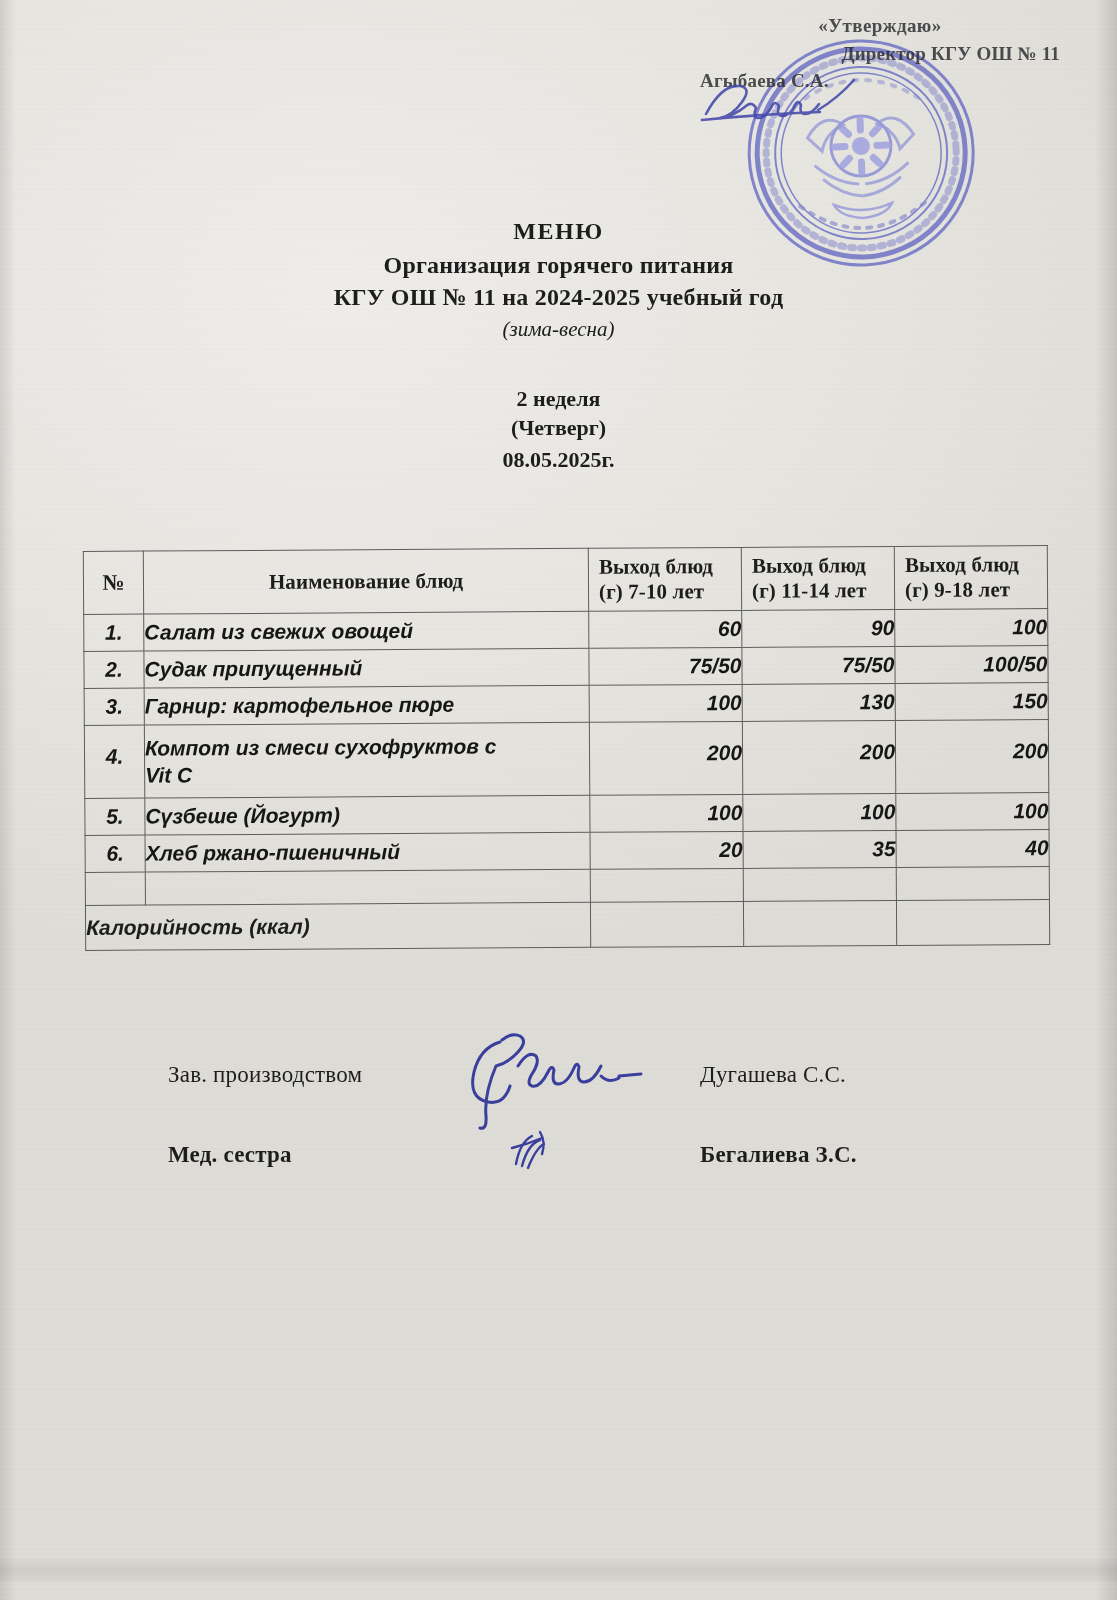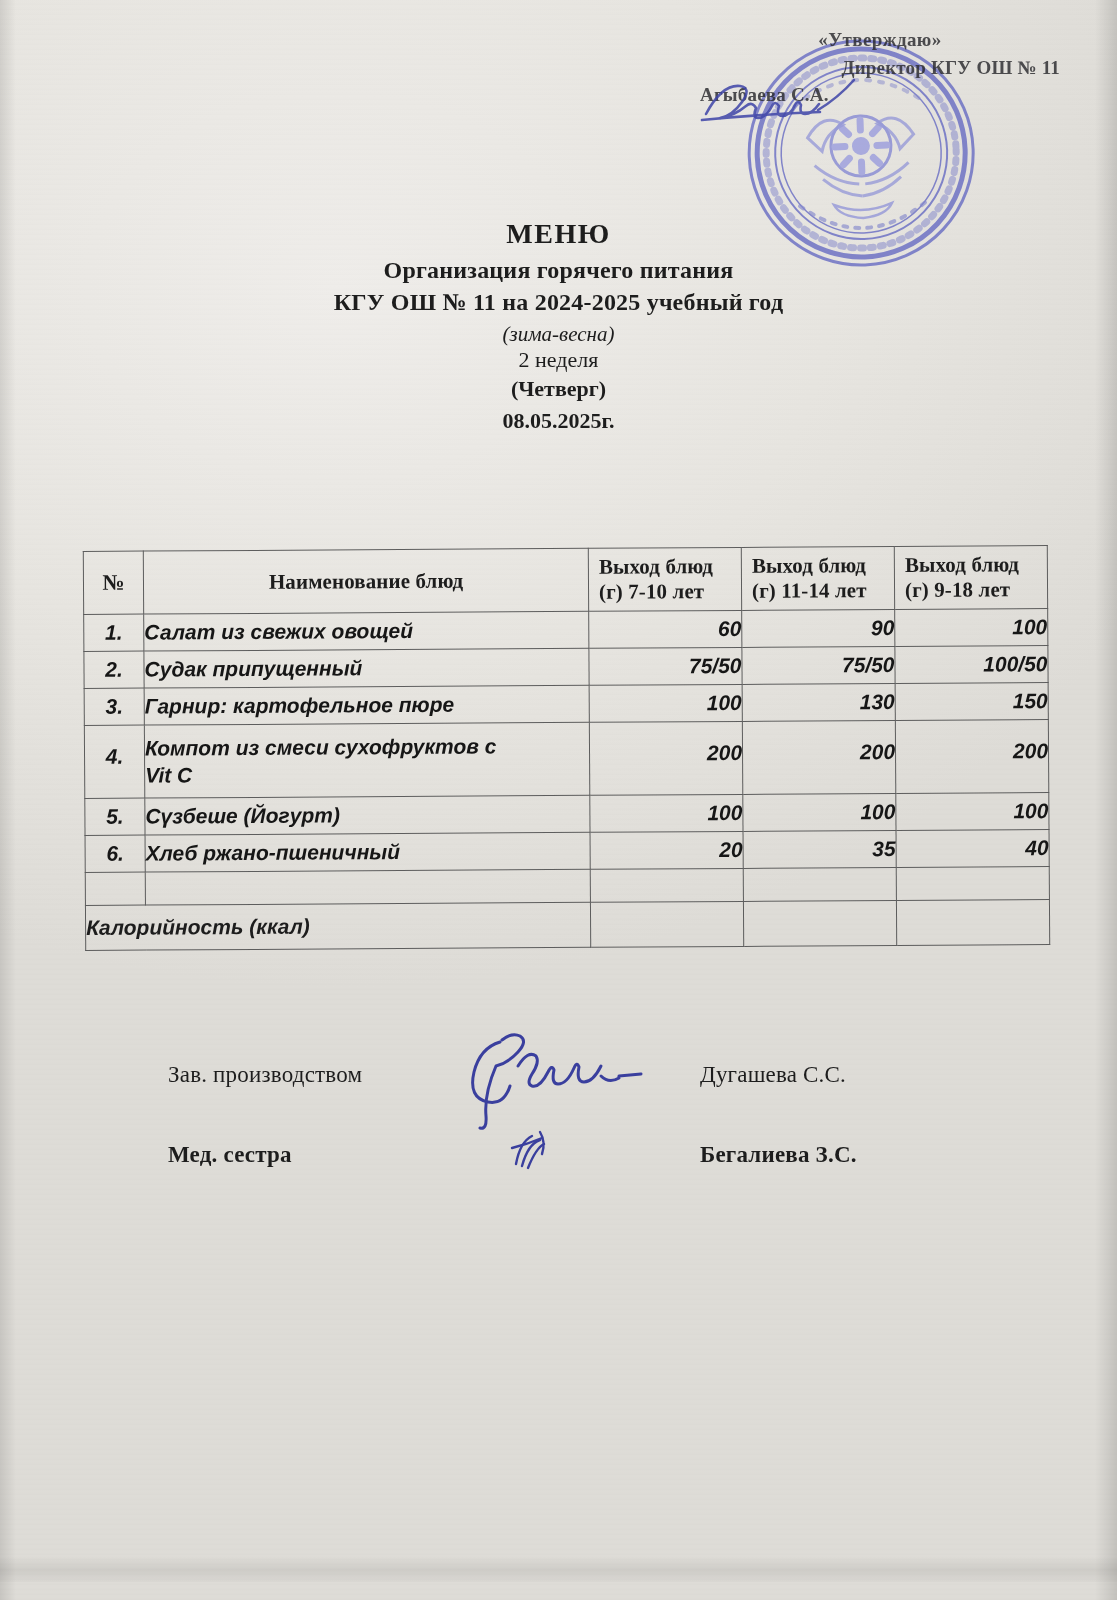--- a/index.html
+++ b/index.html
@@ -40,21 +40,21 @@
   }
   .fold {
     position: absolute; left: 0; right: 0; bottom: 18px; height: 26px;
     background: linear-gradient(to bottom, rgba(0,0,0,0.00), rgba(0,0,0,0.07) 55%, rgba(0,0,0,0.02));
     pointer-events: none;
   }
 
   
   .approval {
     position: absolute;
-    top: 26px;
+    top: 12px;
     left: 700px;
     width: 360px;
     text-align: center;
     font-size: 19px;
     line-height: 1.45;
     font-weight: 700;
     color: #2a2a2e;
     letter-spacing: .2px;
     z-index: 4;
     opacity: .82;
@@ -97,39 +97,40 @@
   
   .titles {
     position: absolute;
     top: 218px;
     left: 0;
     width: 1117px;
     text-align: center;
     z-index: 3;
   }
   .t-menu {
-    font-size: 28px;
+    font-size: 24px;
     font-weight: 700;
     letter-spacing: 1.5px;
     margin-bottom: 4px;
   }
   .t-org, .t-school {
     font-size: 24px;
     font-weight: 700;
     line-height: 1.35;
     letter-spacing: .2px;
   }
   .t-season {
     font-size: 21px;
     font-style: italic;
     margin-top: 3px;
   }
   .t-week {
+    margin-top: 44px;
     font-size: 22px;
-    font-weight: 400;
+    font-weight: 700;
   }
   .t-day {
     font-size: 22px;
     font-weight: 700;
     line-height: 1.45;
   }
 
   
   .tbl-wrap {
     position: absolute;

